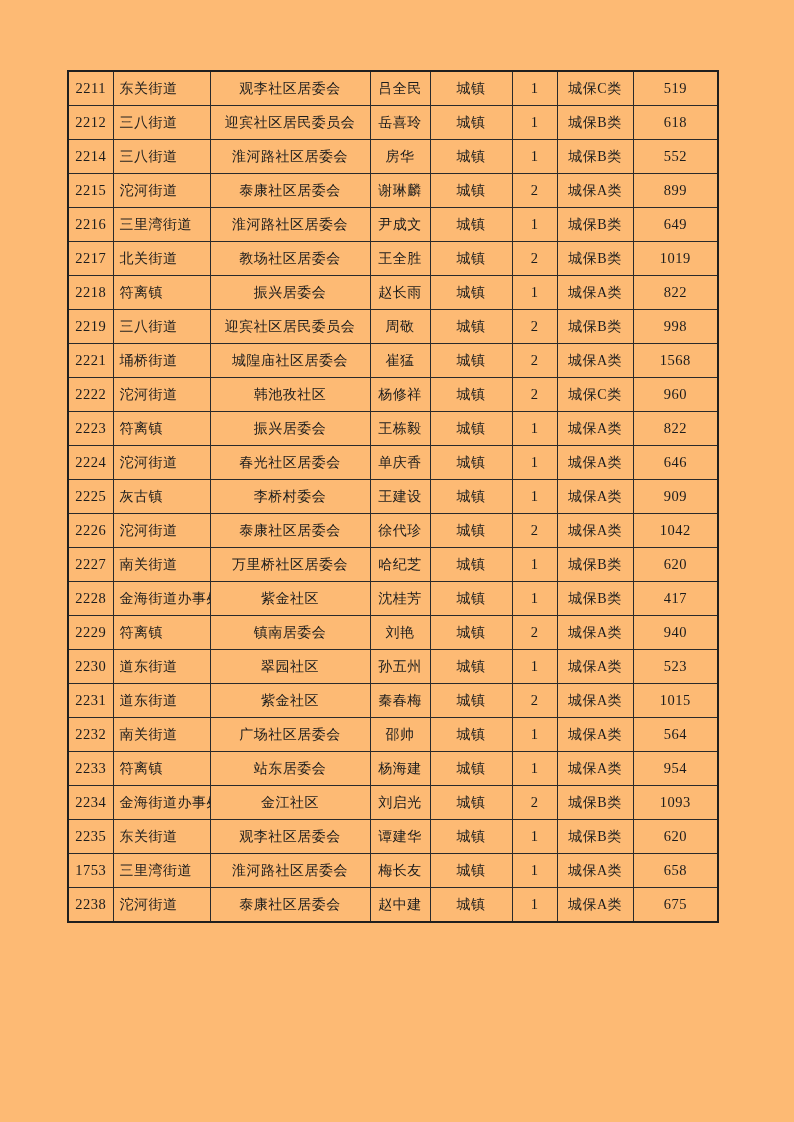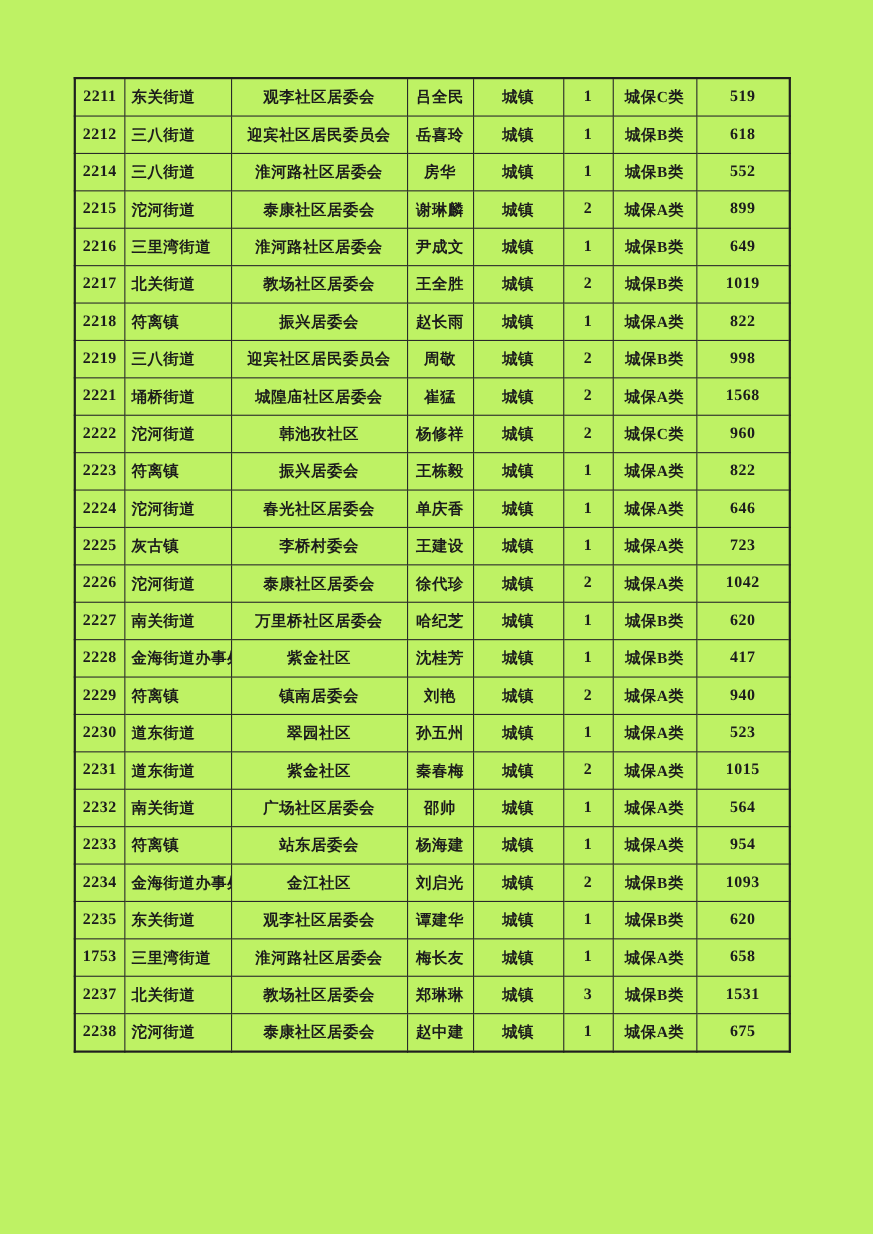--- a/index.html
+++ b/index.html
@@ -12,23 +12,22 @@
     background: #ffffff;
     position: relative;
     font-family: "Liberation Serif", "DejaVu Serif", serif;
     color: #1c1c1c;
   }
   .page {
     position: absolute;
     left: 0; top: 0;
     width: 794px;
     height: 1122px;
-    background: #bef264;
+    background: #fdba74;
     overflow: hidden;
-    font-weight: bold;
   }
   table.data-table {
     position: absolute;
     left: 67px;
     top: 70px;
     width: 650px;
     border-collapse: collapse;
     table-layout: fixed;
     border: 2px solid #1f1f1f;
   }
@@ -191,21 +190,21 @@
           <td class="col-amount">646</td>
         </tr>
         <tr>
           <td class="col-id">2225</td>
           <td class="col-street">灰古镇</td>
           <td class="col-community">李桥村委会</td>
           <td class="col-person">王建设</td>
           <td class="col-residence">城镇</td>
           <td class="col-count">1</td>
           <td class="col-category">城保A类</td>
-          <td class="col-amount">723</td>
+          <td class="col-amount">909</td>
         </tr>
         <tr>
           <td class="col-id">2226</td>
           <td class="col-street">沱河街道</td>
           <td class="col-community">泰康社区居委会</td>
           <td class="col-person">徐代珍</td>
           <td class="col-residence">城镇</td>
           <td class="col-count">2</td>
           <td class="col-category">城保A类</td>
           <td class="col-amount">1042</td>
@@ -302,30 +301,20 @@
         </tr>
         <tr>
           <td class="col-id">1753</td>
           <td class="col-street">三里湾街道</td>
           <td class="col-community">淮河路社区居委会</td>
           <td class="col-person">梅长友</td>
           <td class="col-residence">城镇</td>
           <td class="col-count">1</td>
           <td class="col-category">城保A类</td>
           <td class="col-amount">658</td>
-        </tr>
-        <tr>
-          <td class="col-id">2237</td>
-          <td class="col-street">北关街道</td>
-          <td class="col-community">教场社区居委会</td>
-          <td class="col-person">郑琳琳</td>
-          <td class="col-residence">城镇</td>
-          <td class="col-count">3</td>
-          <td class="col-category">城保B类</td>
-          <td class="col-amount">1531</td>
         </tr>
         <tr>
           <td class="col-id">2238</td>
           <td class="col-street">沱河街道</td>
           <td class="col-community">泰康社区居委会</td>
           <td class="col-person">赵中建</td>
           <td class="col-residence">城镇</td>
           <td class="col-count">1</td>
           <td class="col-category">城保A类</td>
           <td class="col-amount">675</td>

